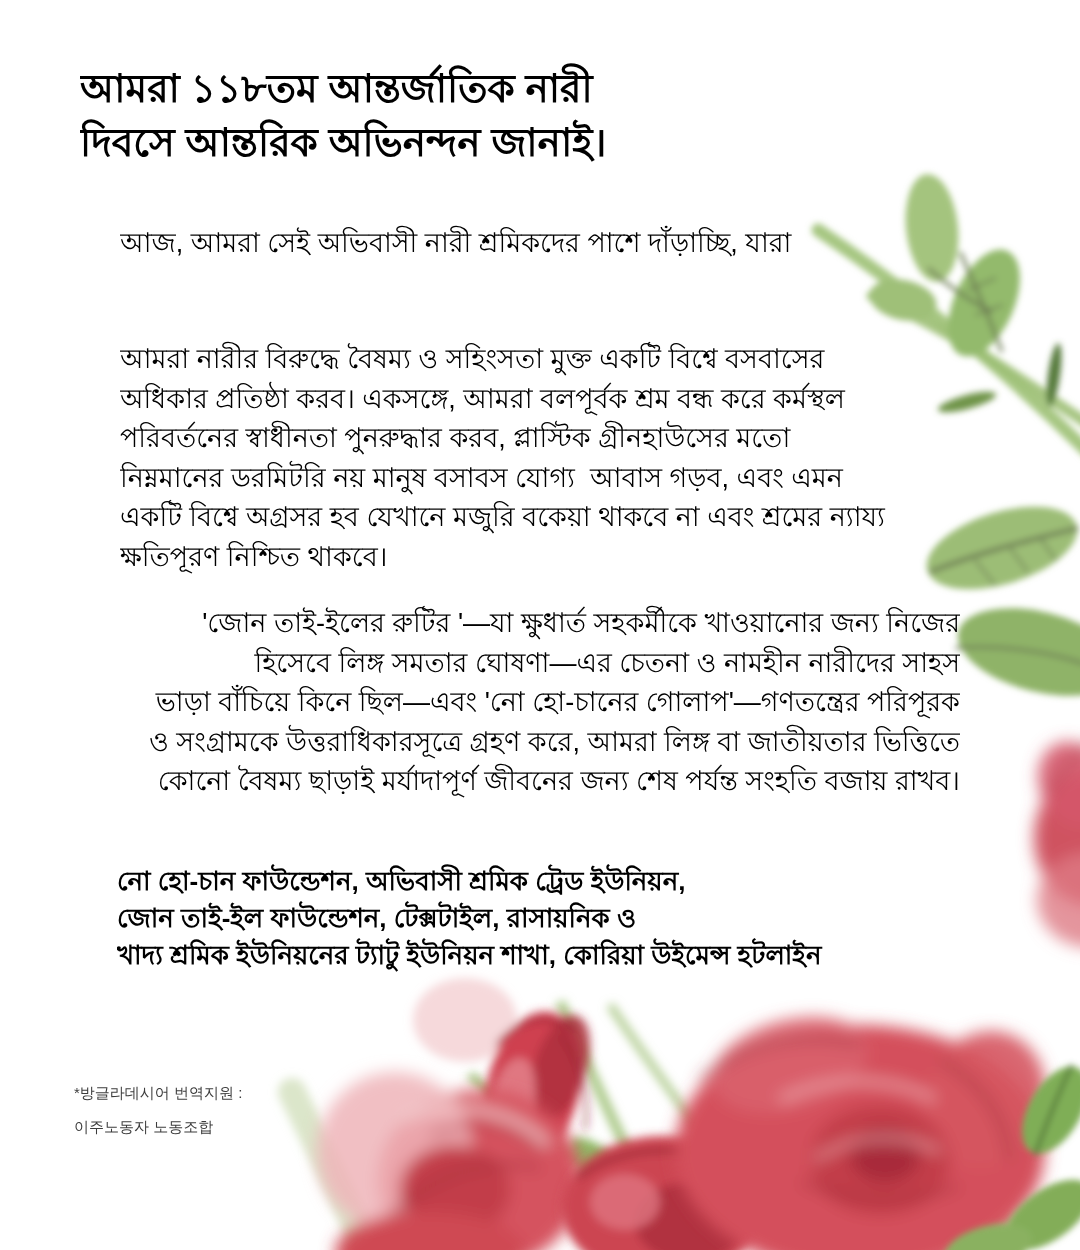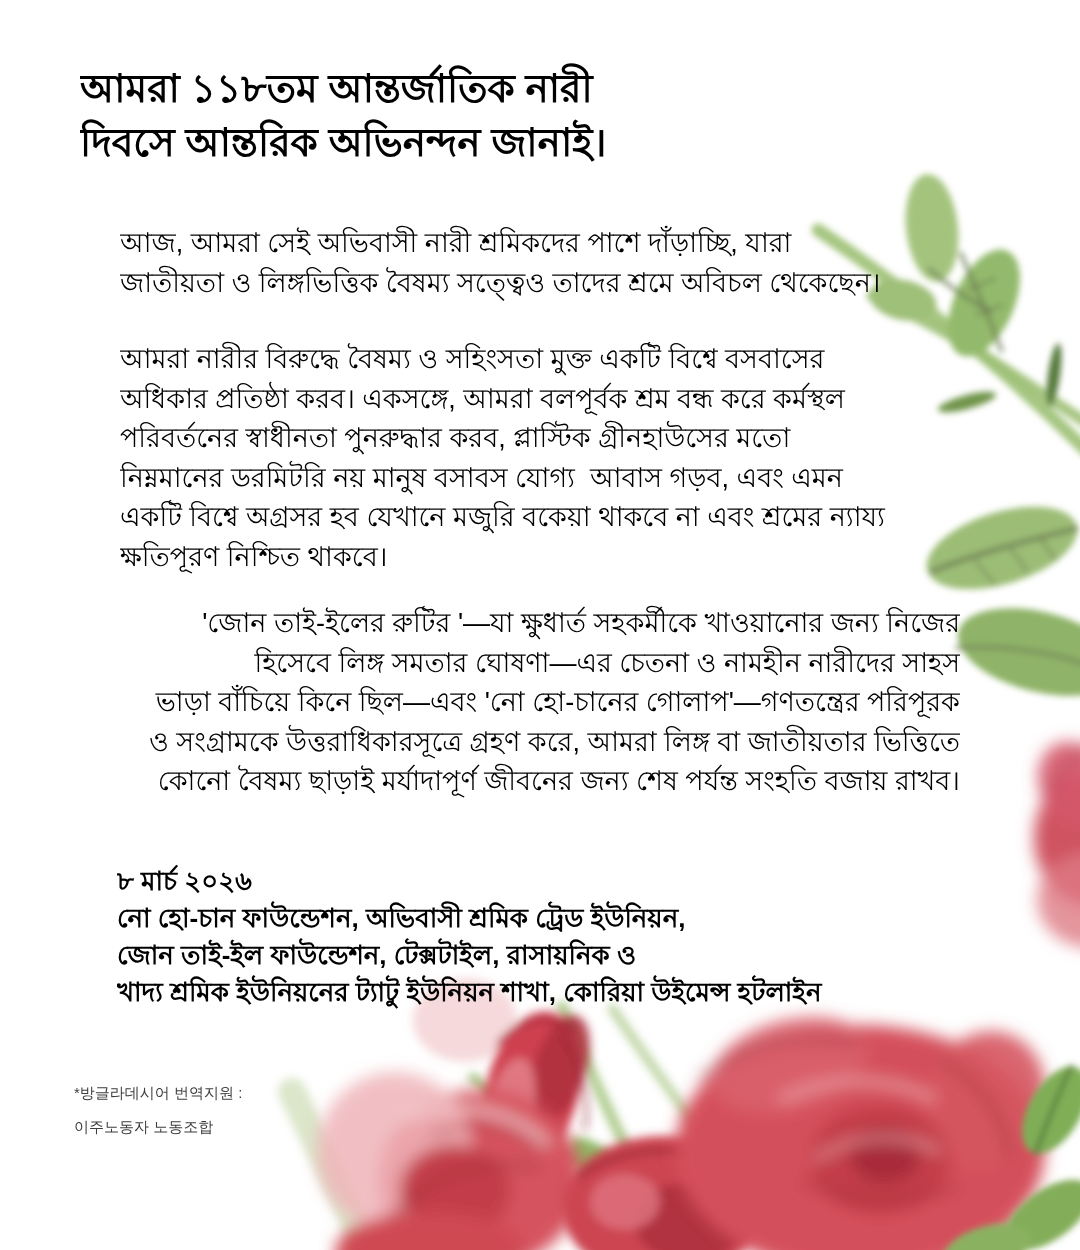--- a/index.html
+++ b/index.html
@@ -148,42 +148,40 @@
     </g>
   </svg>
 
   <div id="title-block" class="textlayer">
     <div class="line">আমরা ১১৮তম আন্তর্জাতিক নারী</div>
     <div class="line">দিবসে আন্তরিক অভিনন্দন জানাই।</div>
   </div>
 
   <div id="para-1" class="textlayer para">
     <div class="line">আজ, আমরা সেই অভিবাসী নারী শ্রমিকদের পাশে দাঁড়াচ্ছি, যারা</div>
-    <div class="line">জাতীয়তা ও লিঙ্গভিত্তিক বৈষম্য সত্ত্বেও তাদের শ্রমে অবিচল থেকেছেন।</div>
   </div>
 
   <div id="para-2" class="textlayer para">
     <div class="line">আমরা নারীর বিরুদ্ধে বৈষম্য ও সহিংসতা মুক্ত একটি বিশ্বে বসবাসের</div>
     <div class="line">অধিকার প্রতিষ্ঠা করব। একসঙ্গে, আমরা বলপূর্বক শ্রম বন্ধ করে কর্মস্থল</div>
     <div class="line">পরিবর্তনের স্বাধীনতা পুনরুদ্ধার করব, প্লাস্টিক গ্রীনহাউসের মতো</div>
     <div class="line">নিম্নমানের ডরমিটরি নয় মানুষ বসাবস যোগ্য  আবাস গড়ব, এবং এমন</div>
     <div class="line">একটি বিশ্বে অগ্রসর হব যেখানে মজুরি বকেয়া থাকবে না এবং শ্রমের ন্যায্য</div>
     <div class="line">ক্ষতিপূরণ নিশ্চিত থাকবে।</div>
   </div>
 
   <div id="para-3" class="textlayer para">
     <div class="line">'জোন তাই-ইলের রুটির '—যা ক্ষুধার্ত সহকর্মীকে খাওয়ানোর জন্য নিজের</div>
     <div class="line">হিসেবে লিঙ্গ সমতার ঘোষণা—এর চেতনা ও নামহীন নারীদের সাহস</div>
     <div class="line">ভাড়া বাঁচিয়ে কিনে ছিল—এবং 'নো হো-চানের গোলাপ'—গণতন্ত্রের পরিপূরক</div>
     <div class="line">ও সংগ্রামকে উত্তরাধিকারসূত্রে গ্রহণ করে, আমরা লিঙ্গ বা জাতীয়তার ভিত্তিতে</div>
     <div class="line">কোনো বৈষম্য ছাড়াই মর্যাদাপূর্ণ জীবনের জন্য শেষ পর্যন্ত সংহতি বজায় রাখব।</div>
   </div>
 
   <div id="signoff-block" class="textlayer">
-    <div class="line">৮ মার্চ ২০২৬</div>
     <div class="line">নো হো-চান ফাউন্ডেশন, অভিবাসী শ্রমিক ট্রেড ইউনিয়ন,</div>
     <div class="line">জোন তাই-ইল ফাউন্ডেশন, টেক্সটাইল, রাসায়নিক ও</div>
     <div class="line">খাদ্য শ্রমিক ইউনিয়নের ট্যাটু ইউনিয়ন শাখা, কোরিয়া উইমেন্স হটলাইন</div>
   </div>
 
   <div id="footnote-block" class="textlayer">
     <div class="line">*방글라데시어 번역지원 :</div>
     <div class="line">이주노동자 노동조합</div>
   </div>
 

